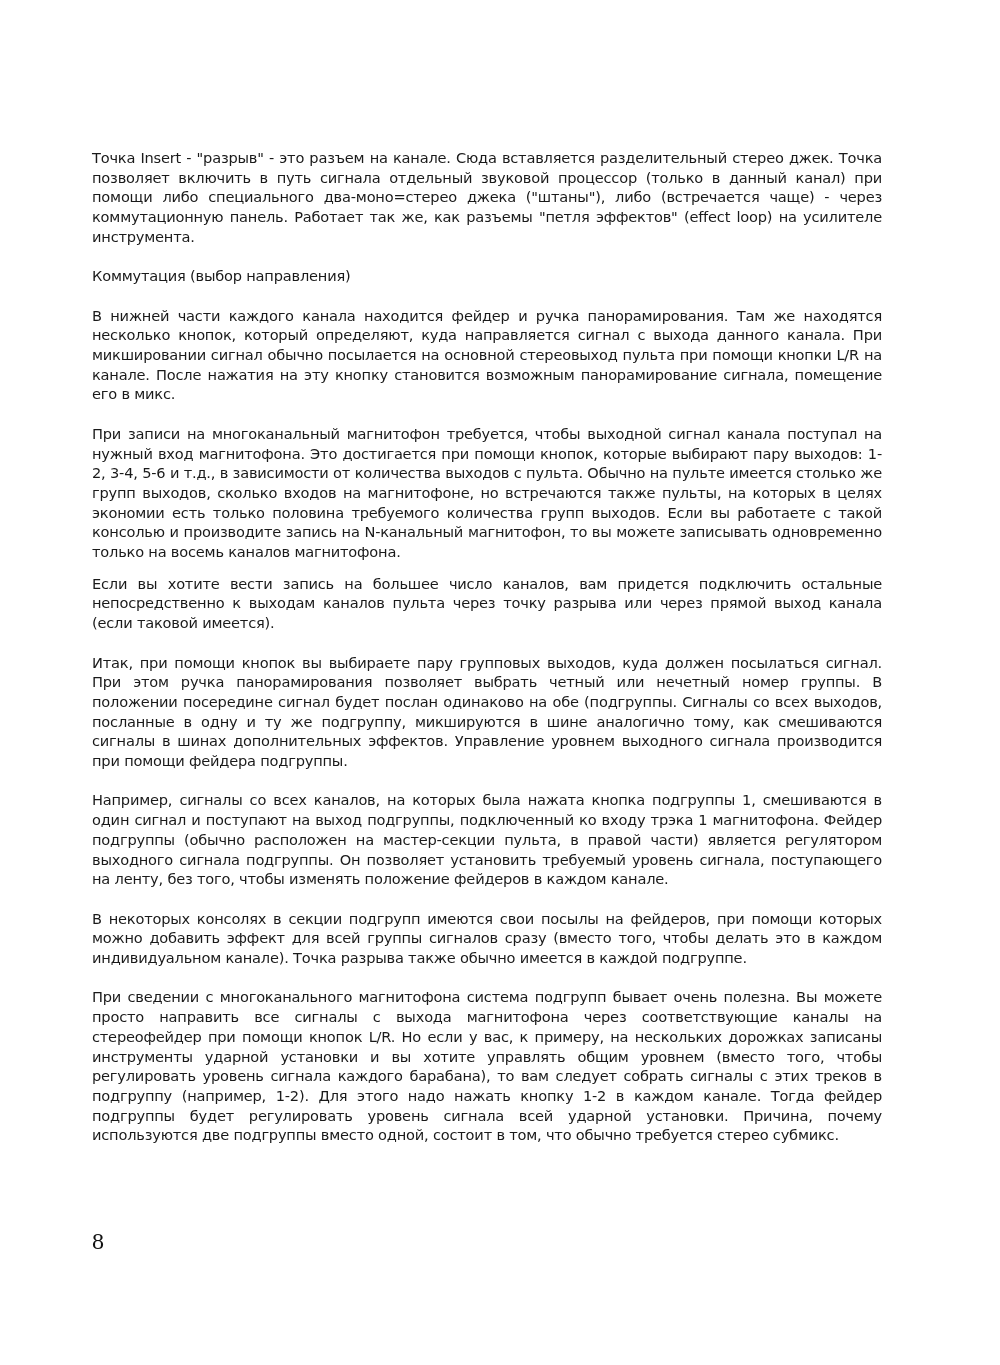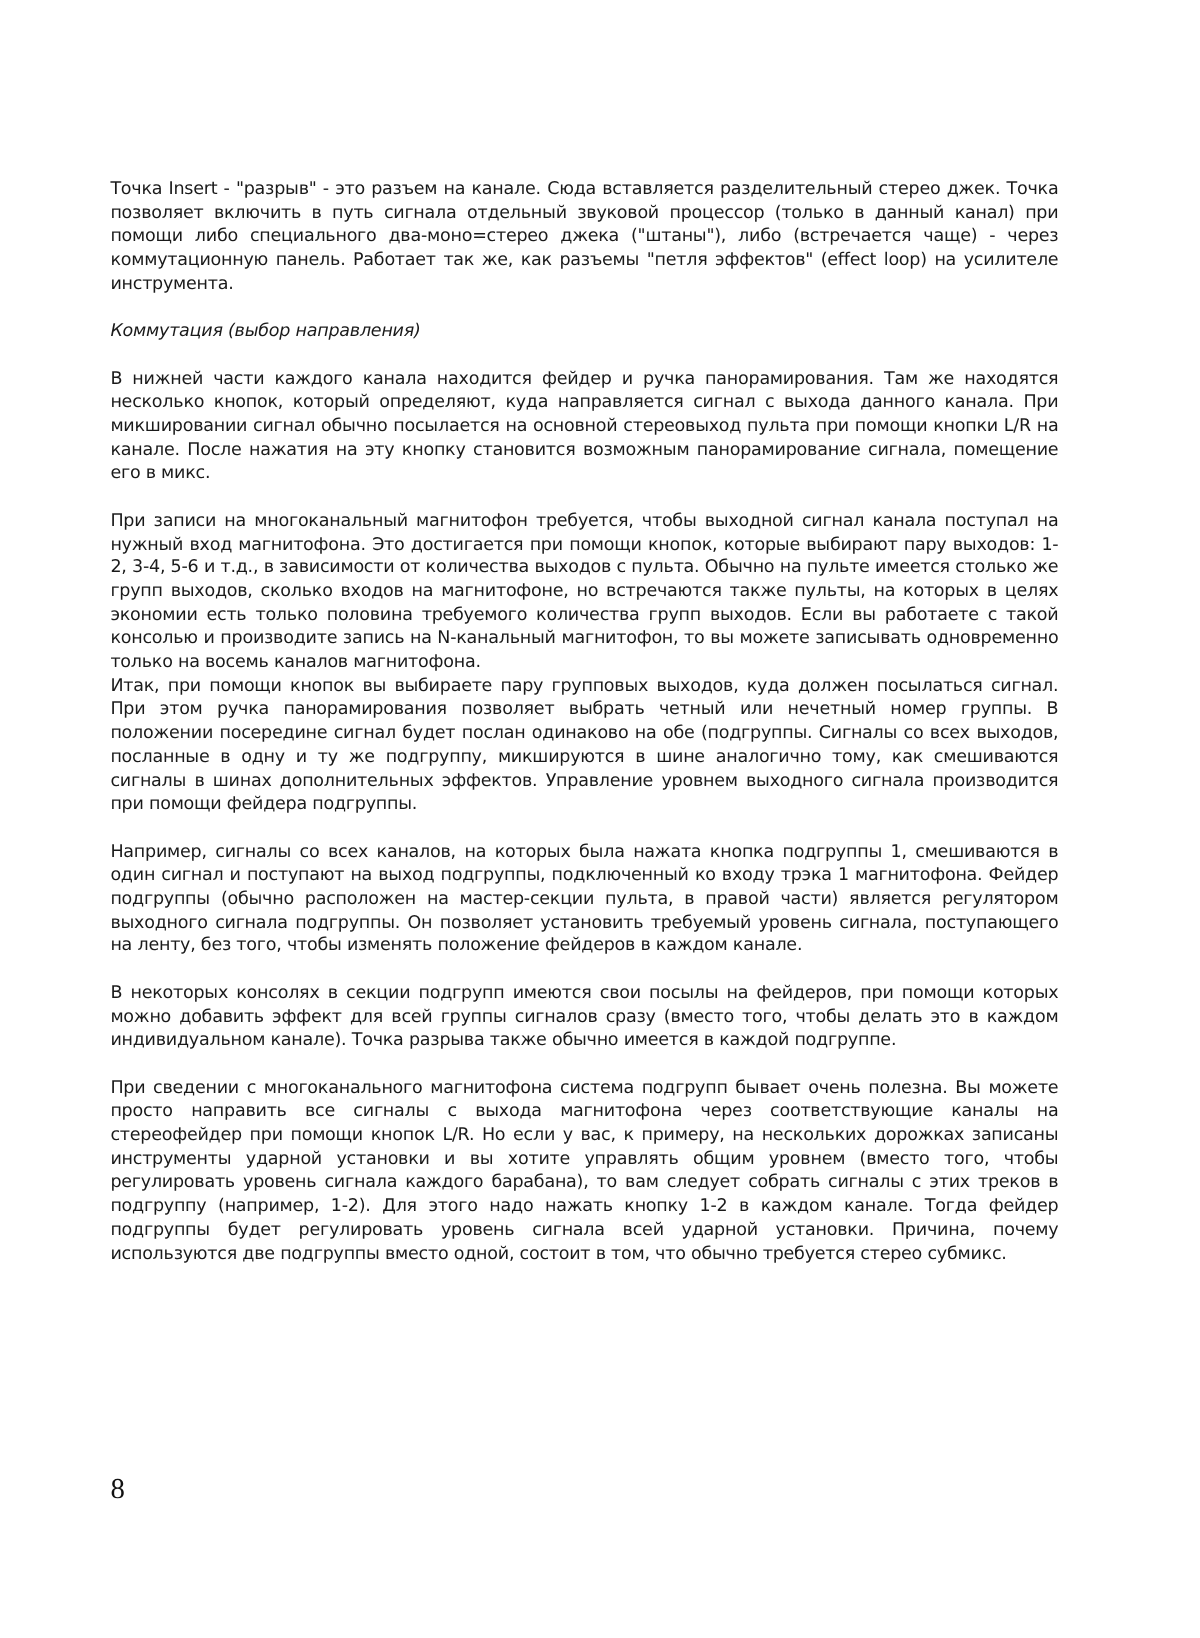--- a/index.html
+++ b/index.html
@@ -3,34 +3,35 @@
 <meta charset="utf-8">
 <style>
   html, body { margin: 0; padding: 0; background: #ffffff; }
   body { width: 1000px; height: 1365px; position: relative; overflow: hidden; }
   .page {
     position: absolute; left: 92px; top: 148px; width: 790px;
     font-family: "DejaVu Sans", sans-serif; font-size: 14.6px; line-height: 19.7px;
     color: #1a1a1a; letter-spacing: -0.2px; word-spacing: 0px;
   }
   .para { margin: 0 0 19.7px 0; text-align: justify; }
-  .para.tight { margin-bottom: 0; }
-  .heading { margin: 0 0 19.7px 0; text-align: left; font-style: italic; }
+  .para.tight { margin-bottom: 12px; }
+  .heading { margin: 0 0 19.7px 0; text-align: left; }
   .page-number {
     position: absolute; left: 92px; top: 1228px;
     font-family: "Liberation Serif", serif; font-size: 24px; color: #111;
   }
 </style>
 </head>
 <body>
 
 <div class="page">
   <p class="para">Точка Insert - "разрыв" - это разъем на канале. Сюда вставляется   разделительный стерео  джек.  Точка позволяет включить в путь сигнала отдельный звуковой процессор (только в данный канал) при помощи либо специального два-моно=стерео джека ("штаны"), либо (встречается чаще) - через коммутационную панель. Работает так же, как разъемы "петля эффектов" (effect loop) на усилителе инструмента.</p>
   <p class="heading">Коммутация (выбор направления)</p>
   <p class="para">В нижней части каждого канала находится  фейдер  и ручка панорамирования. Там же находятся несколько кнопок, который определяют, куда направляется сигнал с выхода данного канала. При микшировании сигнал обычно посылается на основной стереовыход пульта при помощи кнопки L/R на канале. После нажатия на эту кнопку становится возможным панорамирование сигнала, помещение его в микс.</p>
   <p class="para tight">При записи на многоканальный магнитофон требуется, чтобы выходной сигнал канала поступал на нужный вход магнитофона. Это достигается при помощи кнопок, которые выбирают пару выходов: 1-2, 3-4, 5-6 и т.д., в зависимости от количества выходов с пульта. Обычно на пульте имеется столько же групп выходов, сколько входов на магнитофоне, но встречаются также пульты, на которых в целях экономии есть только половина требуемого количества групп выходов. Если вы работаете с такой консолью и производите запись на N-канальный магнитофон, то вы можете записывать одновременно только на восемь каналов магнитофона.</p>
+  <p class="para">Если вы хотите вести запись на большее число каналов, вам придется подключить остальные непосредственно к выходам каналов пульта через точку разрыва или через прямой выход канала (если таковой имеется).</p>
   <p class="para">Итак, при помощи кнопок вы выбираете пару групповых выходов, куда должен посылаться сигнал. При этом ручка панорамирования  позволяет выбрать  четный  или нечетный номер группы. В положении посередине сигнал будет послан одинаково на обе (подгруппы. Сигналы со всех выходов, посланные в одну и ту же подгруппу, микшируются в шине аналогично тому, как смешиваются сигналы в шинах дополнительных эффектов. Управление уровнем выходного сигнала производится при помощи фейдера подгруппы.</p>
   <p class="para">Например, сигналы со всех каналов, на которых была нажата кнопка подгруппы 1, смешиваются в один сигнал и поступают на выход подгруппы, подключенный ко входу трэка 1 магнитофона. Фейдер подгруппы (обычно расположен на мастер-секции пульта, в правой части) является регулятором выходного сигнала подгруппы. Он позволяет установить требуемый уровень сигнала, поступающего на ленту, без того, чтобы изменять положение фейдеров в каждом канале.</p>
   <p class="para">В некоторых консолях в секции подгрупп имеются свои посылы на фейдеров, при помощи которых можно добавить эффект для всей группы сигналов сразу (вместо того, чтобы делать это в каждом индивидуальном канале). Точка разрыва также обычно имеется в каждой подгруппе.</p>
   <p class="para">При сведении с многоканального магнитофона система подгрупп бывает очень полезна. Вы можете просто направить все сигналы с выхода магнитофона через соответствующие каналы на стереофейдер при помощи кнопок L/R. Но если у вас, к примеру, на нескольких дорожках записаны инструменты ударной установки и вы хотите управлять общим уровнем (вместо того, чтобы регулировать уровень сигнала каждого барабана), то вам следует собрать сигналы с этих треков в подгруппу (например, 1-2). Для этого надо нажать кнопку 1-2 в каждом   канале. Тогда фейдер  подгруппы  будет регулировать уровень сигнала всей ударной установки. Причина, почему используются две подгруппы вместо одной, состоит в том, что обычно требуется стерео субмикс.</p>
 </div>
 
 <div class="page-number">8</div>
 
 </body></html>

